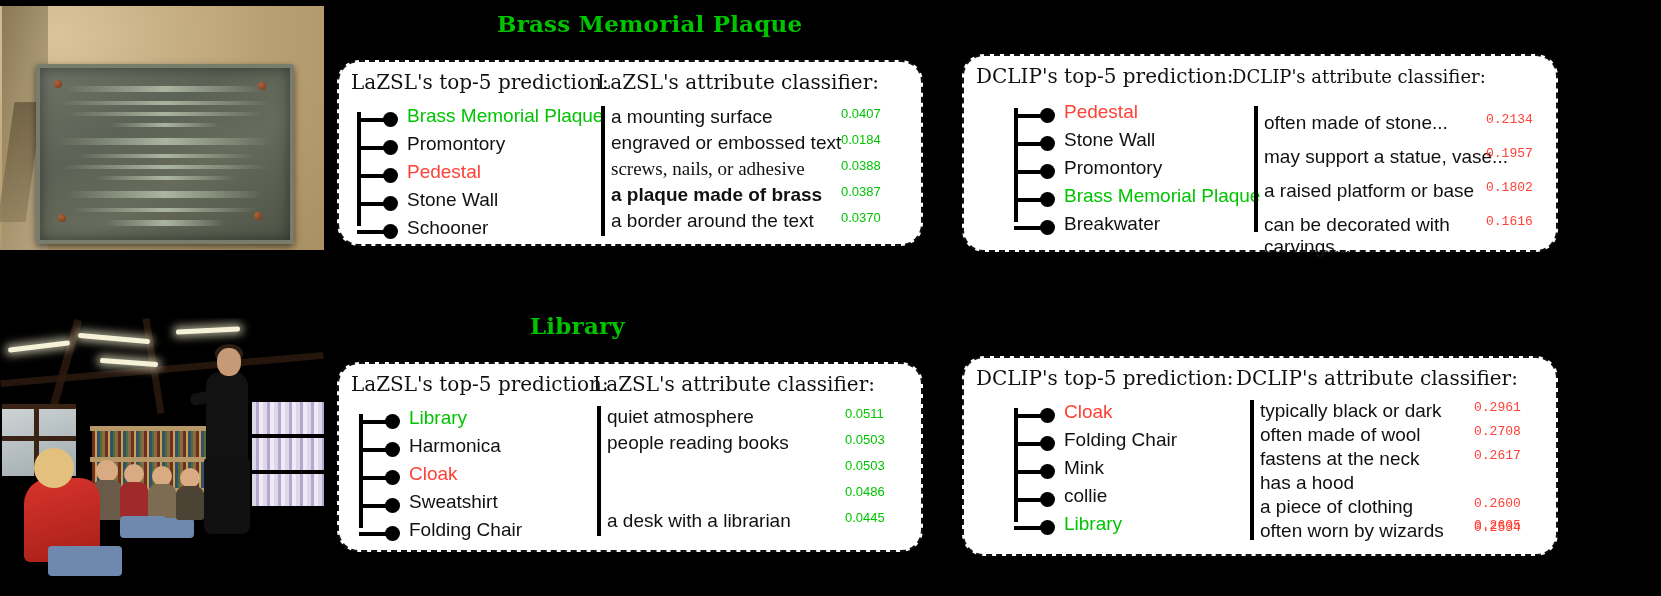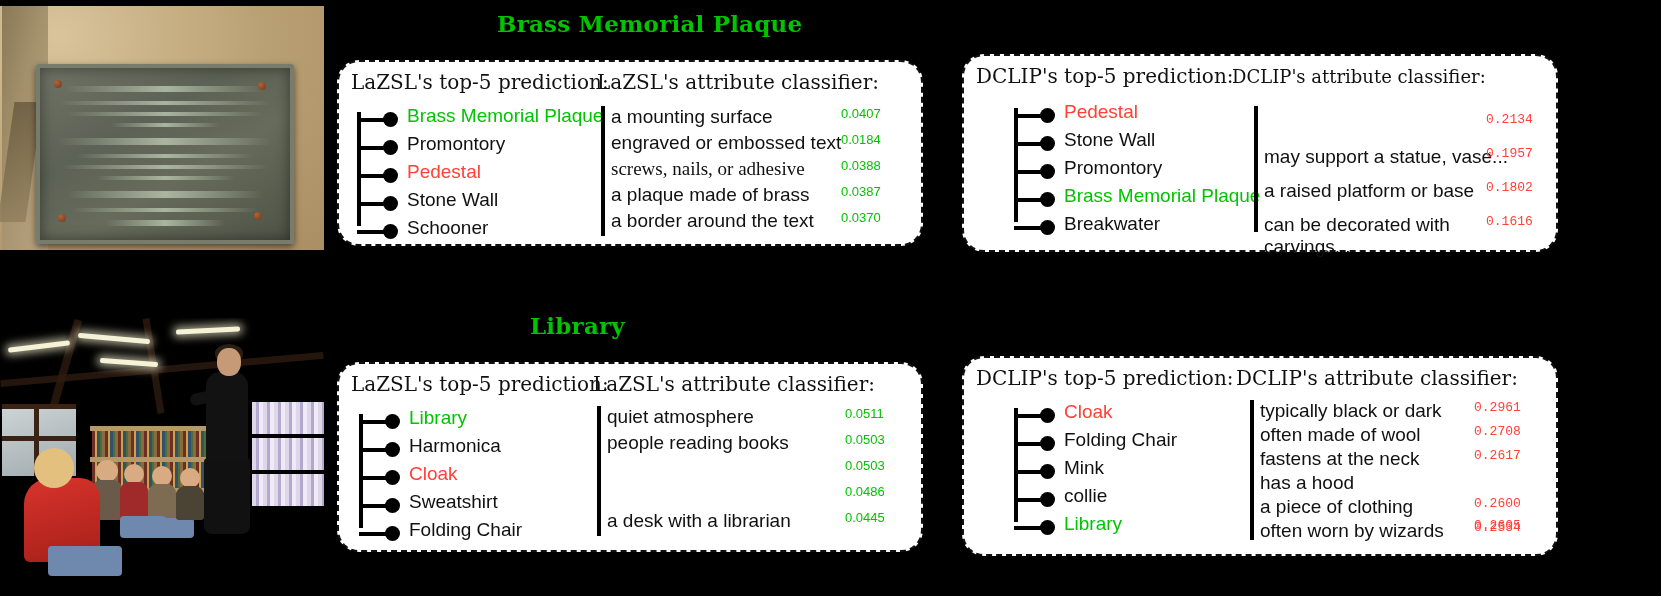--- a/index.html
+++ b/index.html
@@ -203,21 +203,21 @@
   </div>
 
   <div class="attr-wrap" style="left:262px;top:44px;width:310px;height:132px;">
     <div class="attr-bar" style="height:130px;"></div>
     <div class="attr-row" style="top:0px;">a mounting surface</div>
     <div class="attr-score sc-green" style="left:240px;top:0px;">0.0407</div>
     <div class="attr-row" style="top:26px;">engraved or embossed text</div>
     <div class="attr-score sc-green" style="left:240px;top:26px;">0.0184</div>
     <div class="attr-row" style="top:52px;font-family:Liberation Serif, serif;">screws, nails, or adhesive</div>
     <div class="attr-score sc-green" style="left:240px;top:52px;">0.0388</div>
-    <div class="attr-row" style="top:78px;">a plaque made of brass</div>
+    <div class="attr-row" style="top:78px;font-weight:bold;">a plaque made of brass</div>
     <div class="attr-score sc-green" style="left:240px;top:78px;">0.0387</div>
     <div class="attr-row" style="top:104px;">a border around the text</div>
     <div class="attr-score sc-green" style="left:240px;top:104px;">0.0370</div>
   </div>
 </div>
 
 <div class="panel" style="left:962px;top:54px;width:592px;height:194px;">
   <div class="panel-head" style="left:12px;top:8px;">DCLIP's top-5 prediction:</div>
   <div class="panel-head" style="left:268px;top:10px;font-size:18px;">DCLIP's attribute classifier:</div>
 
@@ -245,20 +245,21 @@
     </div>
     <div class="branch-row" style="top:124px;">
       <div class="branch-line"></div>
         <div class="branch-dot"></div>
       <div class="branch-label lbl-plain">Breakwater</div>
     </div>
   </div>
 
   <div class="attr-wrap" style="left:290px;top:50px;width:300px;height:140px;">
     <div class="attr-bar" style="height:126px;"></div>
+    <div class="attr-row" style="top:6px;">often made of stone...</div>
     <div class="attr-score sc-red" style="left:232px;top:6px;">0.2134</div>
     <div class="attr-row" style="top:40px;">may support a statue, vase...</div>
     <div class="attr-score sc-red" style="left:232px;top:40px;">0.1957</div>
     <div class="attr-row" style="top:74px;">a raised platform or base</div>
     <div class="attr-score sc-red" style="left:232px;top:74px;">0.1802</div>
     <div class="attr-row" style="top:108px;">can be decorated with</div>
     <div class="attr-score sc-red" style="left:232px;top:108px;">0.1616</div>
     <div class="attr-row" style="top:130px;">carvings...</div>
   </div>
 </div>

